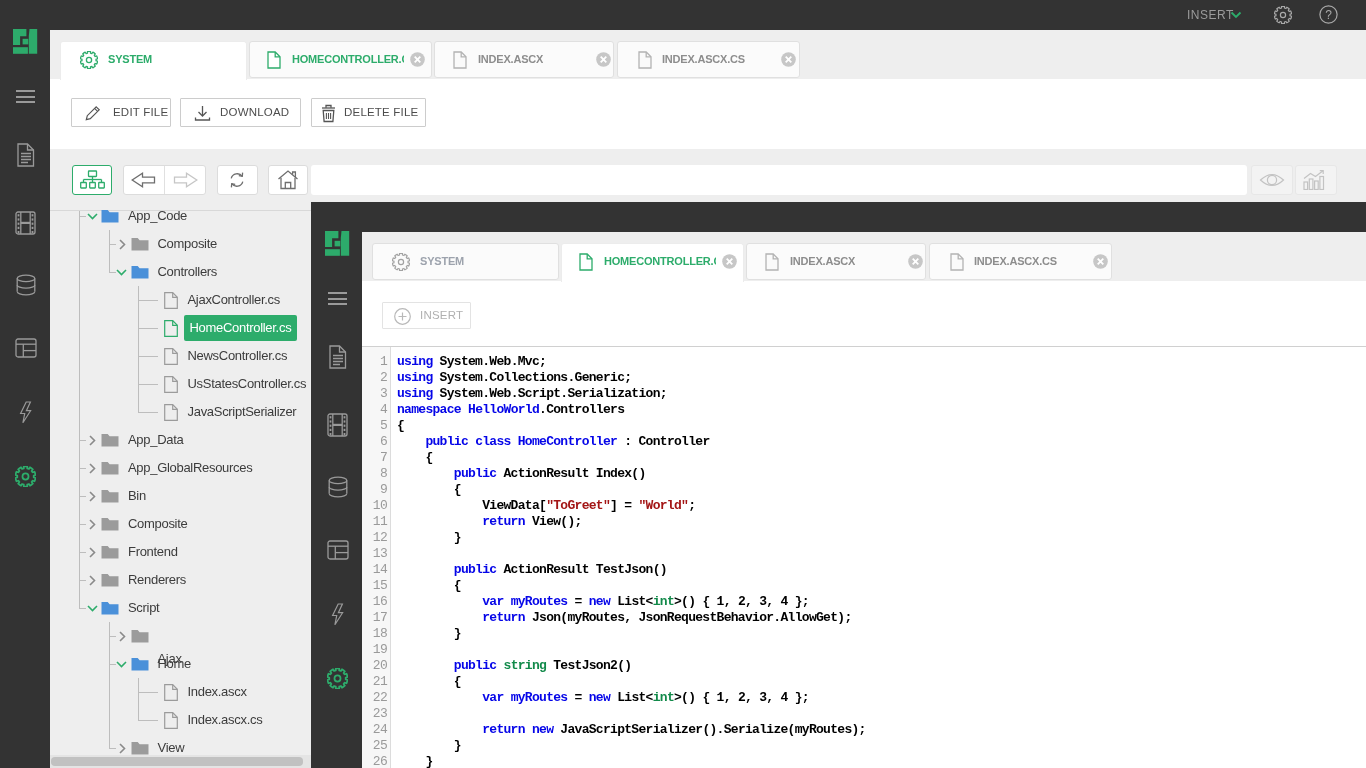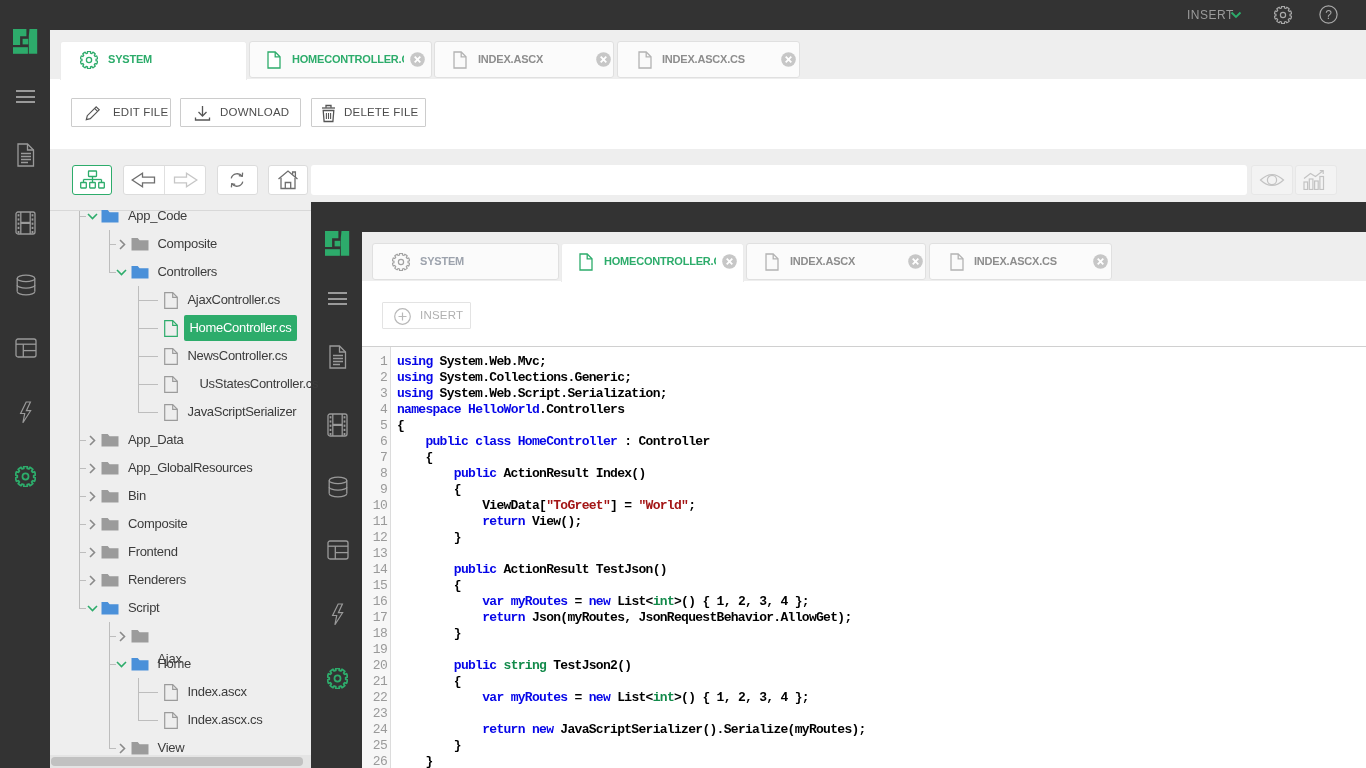--- a/index.html
+++ b/index.html
@@ -280,21 +280,21 @@
 <svg class="abs" style="left:163.5px;top:347.5px;" width="14" height="17" viewBox="0 0 14 17">
       <path d="M0.7,0.7 h8 l4.6,4.6 V16.3 H0.7 Z" fill="#eeeeee" stroke="#9b9b9b" stroke-width="1.2"></path>
       <path d="M8.7,0.7 v4.6 H13.3" fill="none" stroke="#9b9b9b" stroke-width="1.2"></path>
     </svg>
 <div class="trow" style="left:187.5px;top:342px;line-height:28px;">NewsController.cs</div>
 <div class="tree-line" style="left:138.0px;top:384px;width:20px;height:1px;"></div>
 <svg class="abs" style="left:163.5px;top:375.5px;" width="14" height="17" viewBox="0 0 14 17">
       <path d="M0.7,0.7 h8 l4.6,4.6 V16.3 H0.7 Z" fill="#eeeeee" stroke="#9b9b9b" stroke-width="1.2"></path>
       <path d="M8.7,0.7 v4.6 H13.3" fill="none" stroke="#9b9b9b" stroke-width="1.2"></path>
     </svg>
-<div class="trow" style="left:187.5px;top:370px;line-height:28px;margin-left:12px;">UsStatesController.cs</div>
+<div class="trow" style="left:187.5px;top:370px;line-height:28px;">UsStatesController.cs</div>
 <div class="tree-line" style="left:138.0px;top:412px;width:20px;height:1px;"></div>
 <svg class="abs" style="left:163.5px;top:403.5px;" width="14" height="17" viewBox="0 0 14 17">
       <path d="M0.7,0.7 h8 l4.6,4.6 V16.3 H0.7 Z" fill="#eeeeee" stroke="#9b9b9b" stroke-width="1.2"></path>
       <path d="M8.7,0.7 v4.6 H13.3" fill="none" stroke="#9b9b9b" stroke-width="1.2"></path>
     </svg>
 <div class="trow" style="left:187.5px;top:398px;line-height:28px;">JavaScriptSerializer</div>
 <div class="tree-line" style="left:79.0px;top:440px;width:7px;height:1px;"></div>
 <svg class="abs" style="left:89.0px;top:434.5px;" width="7" height="11" viewBox="0 0 7 11">
       <polyline points="1,1 5.5,5.5 1,10" fill="none" stroke="#8a8a8a" stroke-width="1.6"></polyline>
     </svg>

